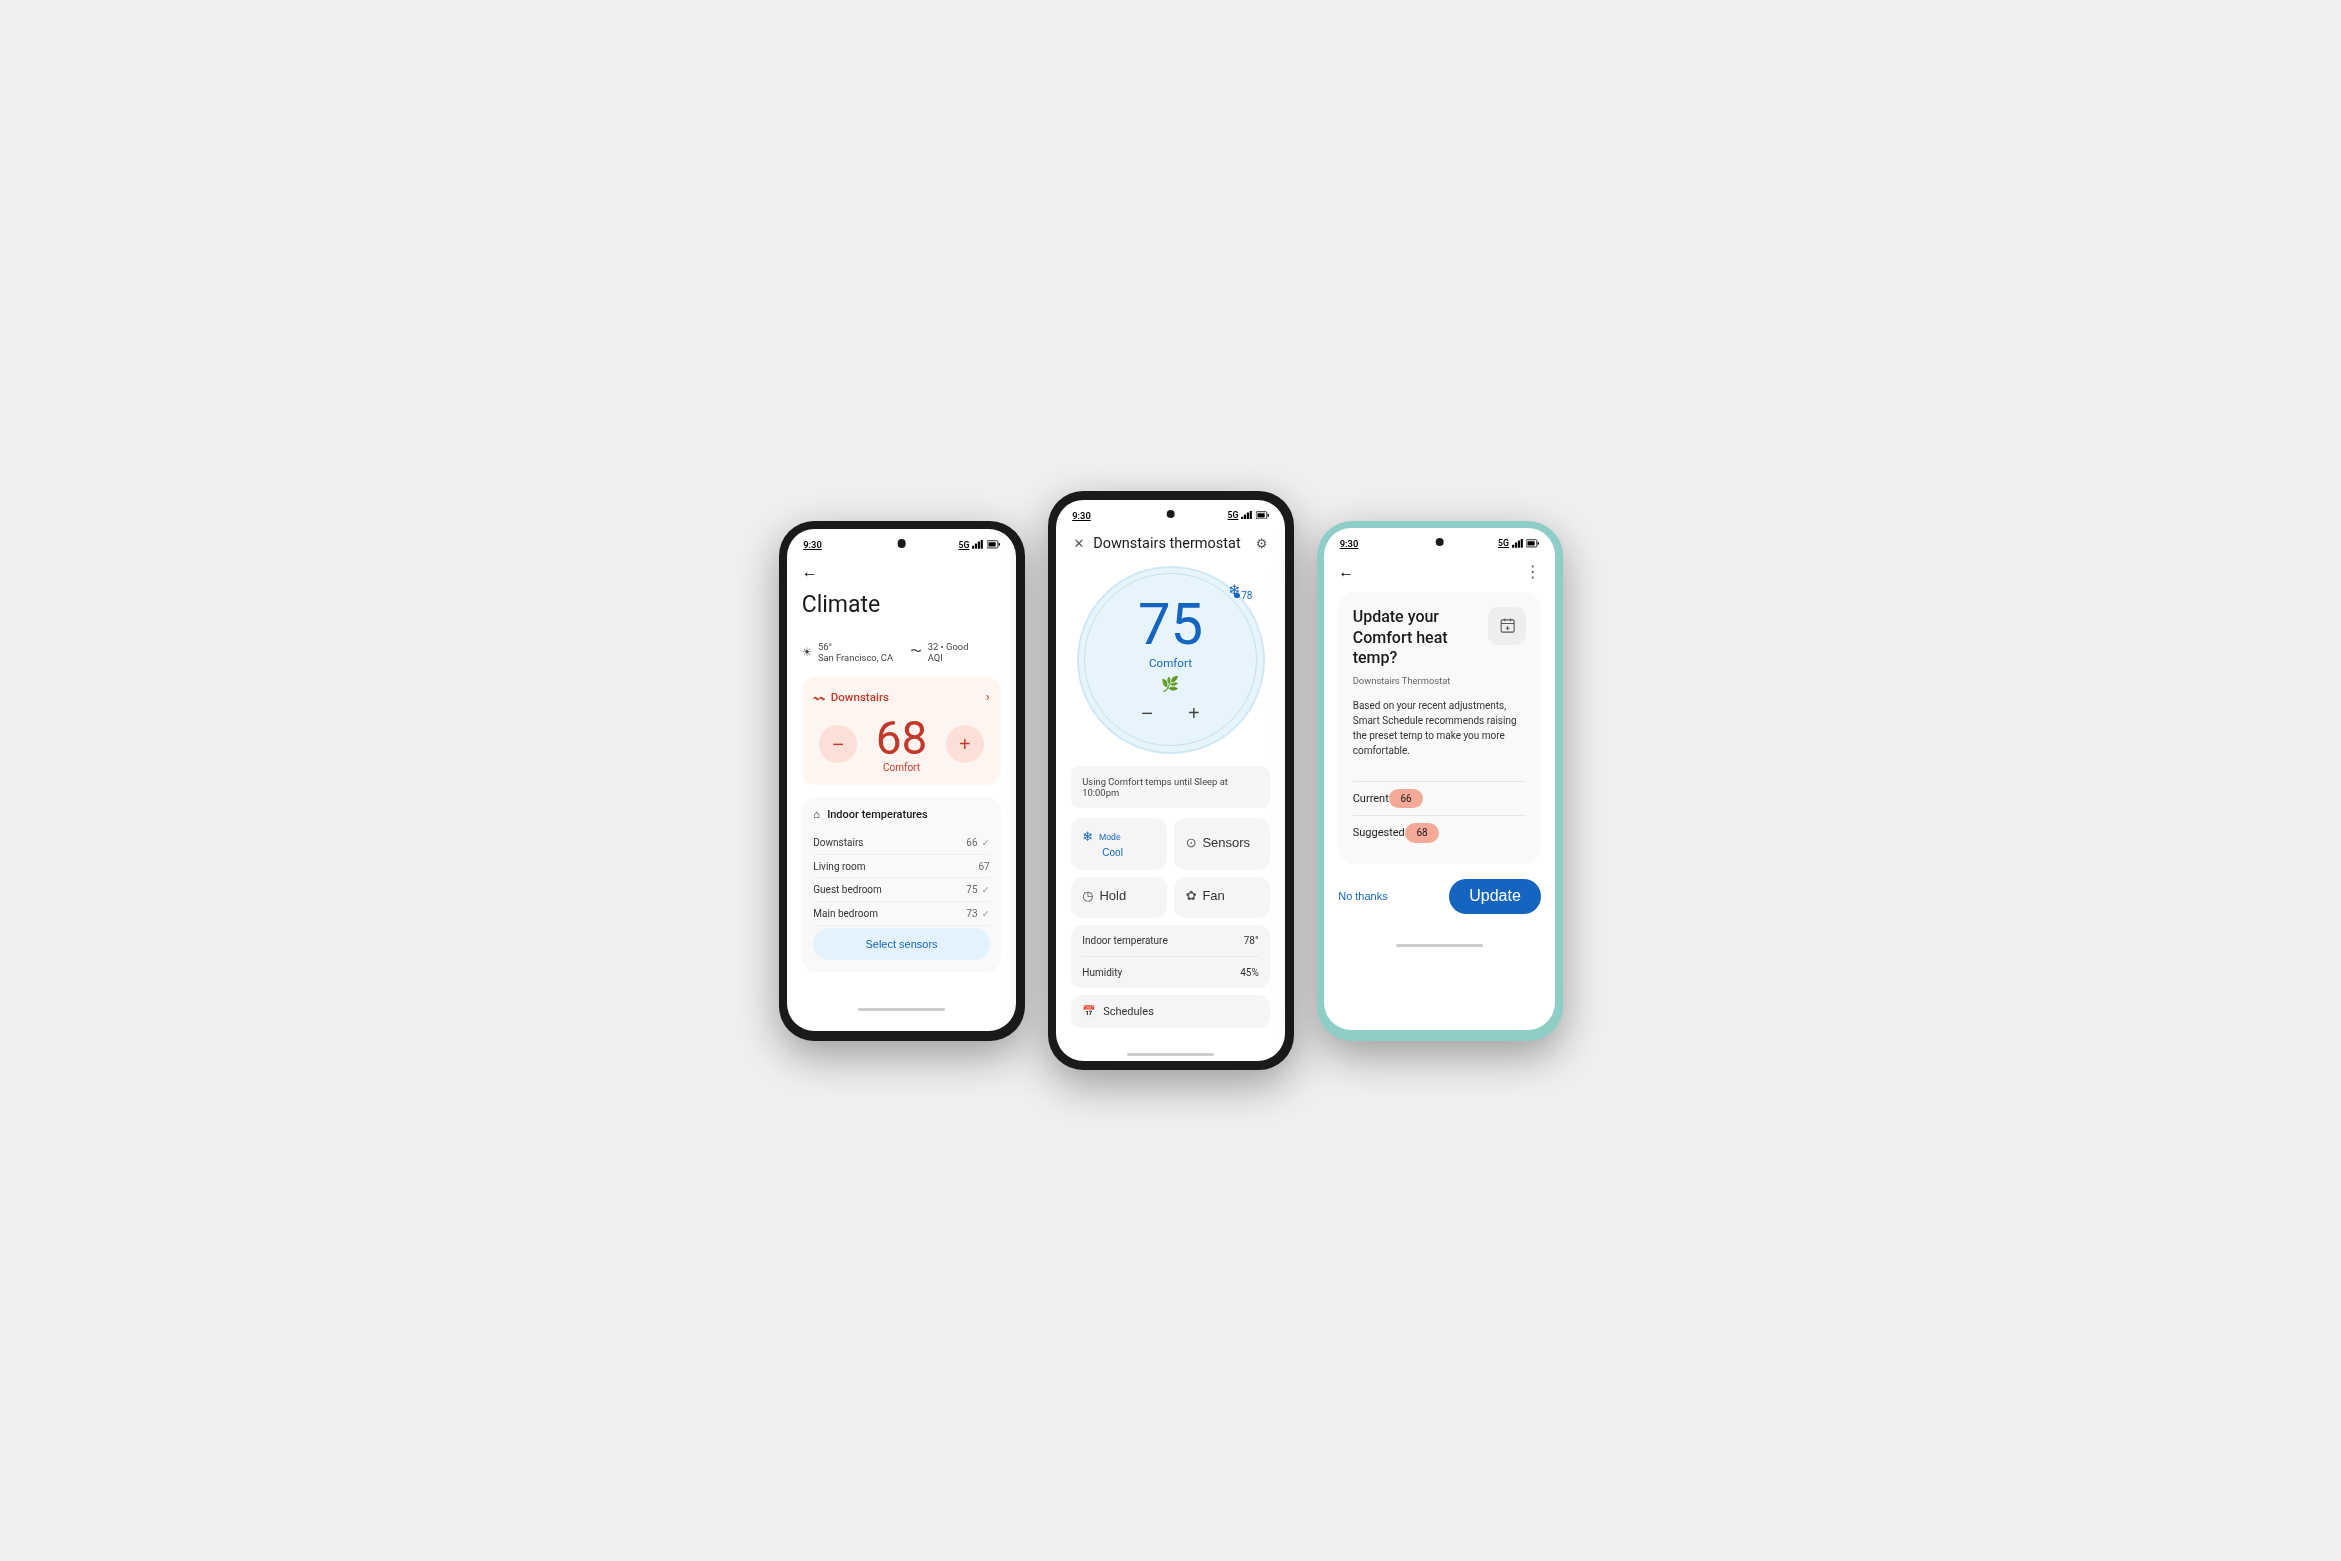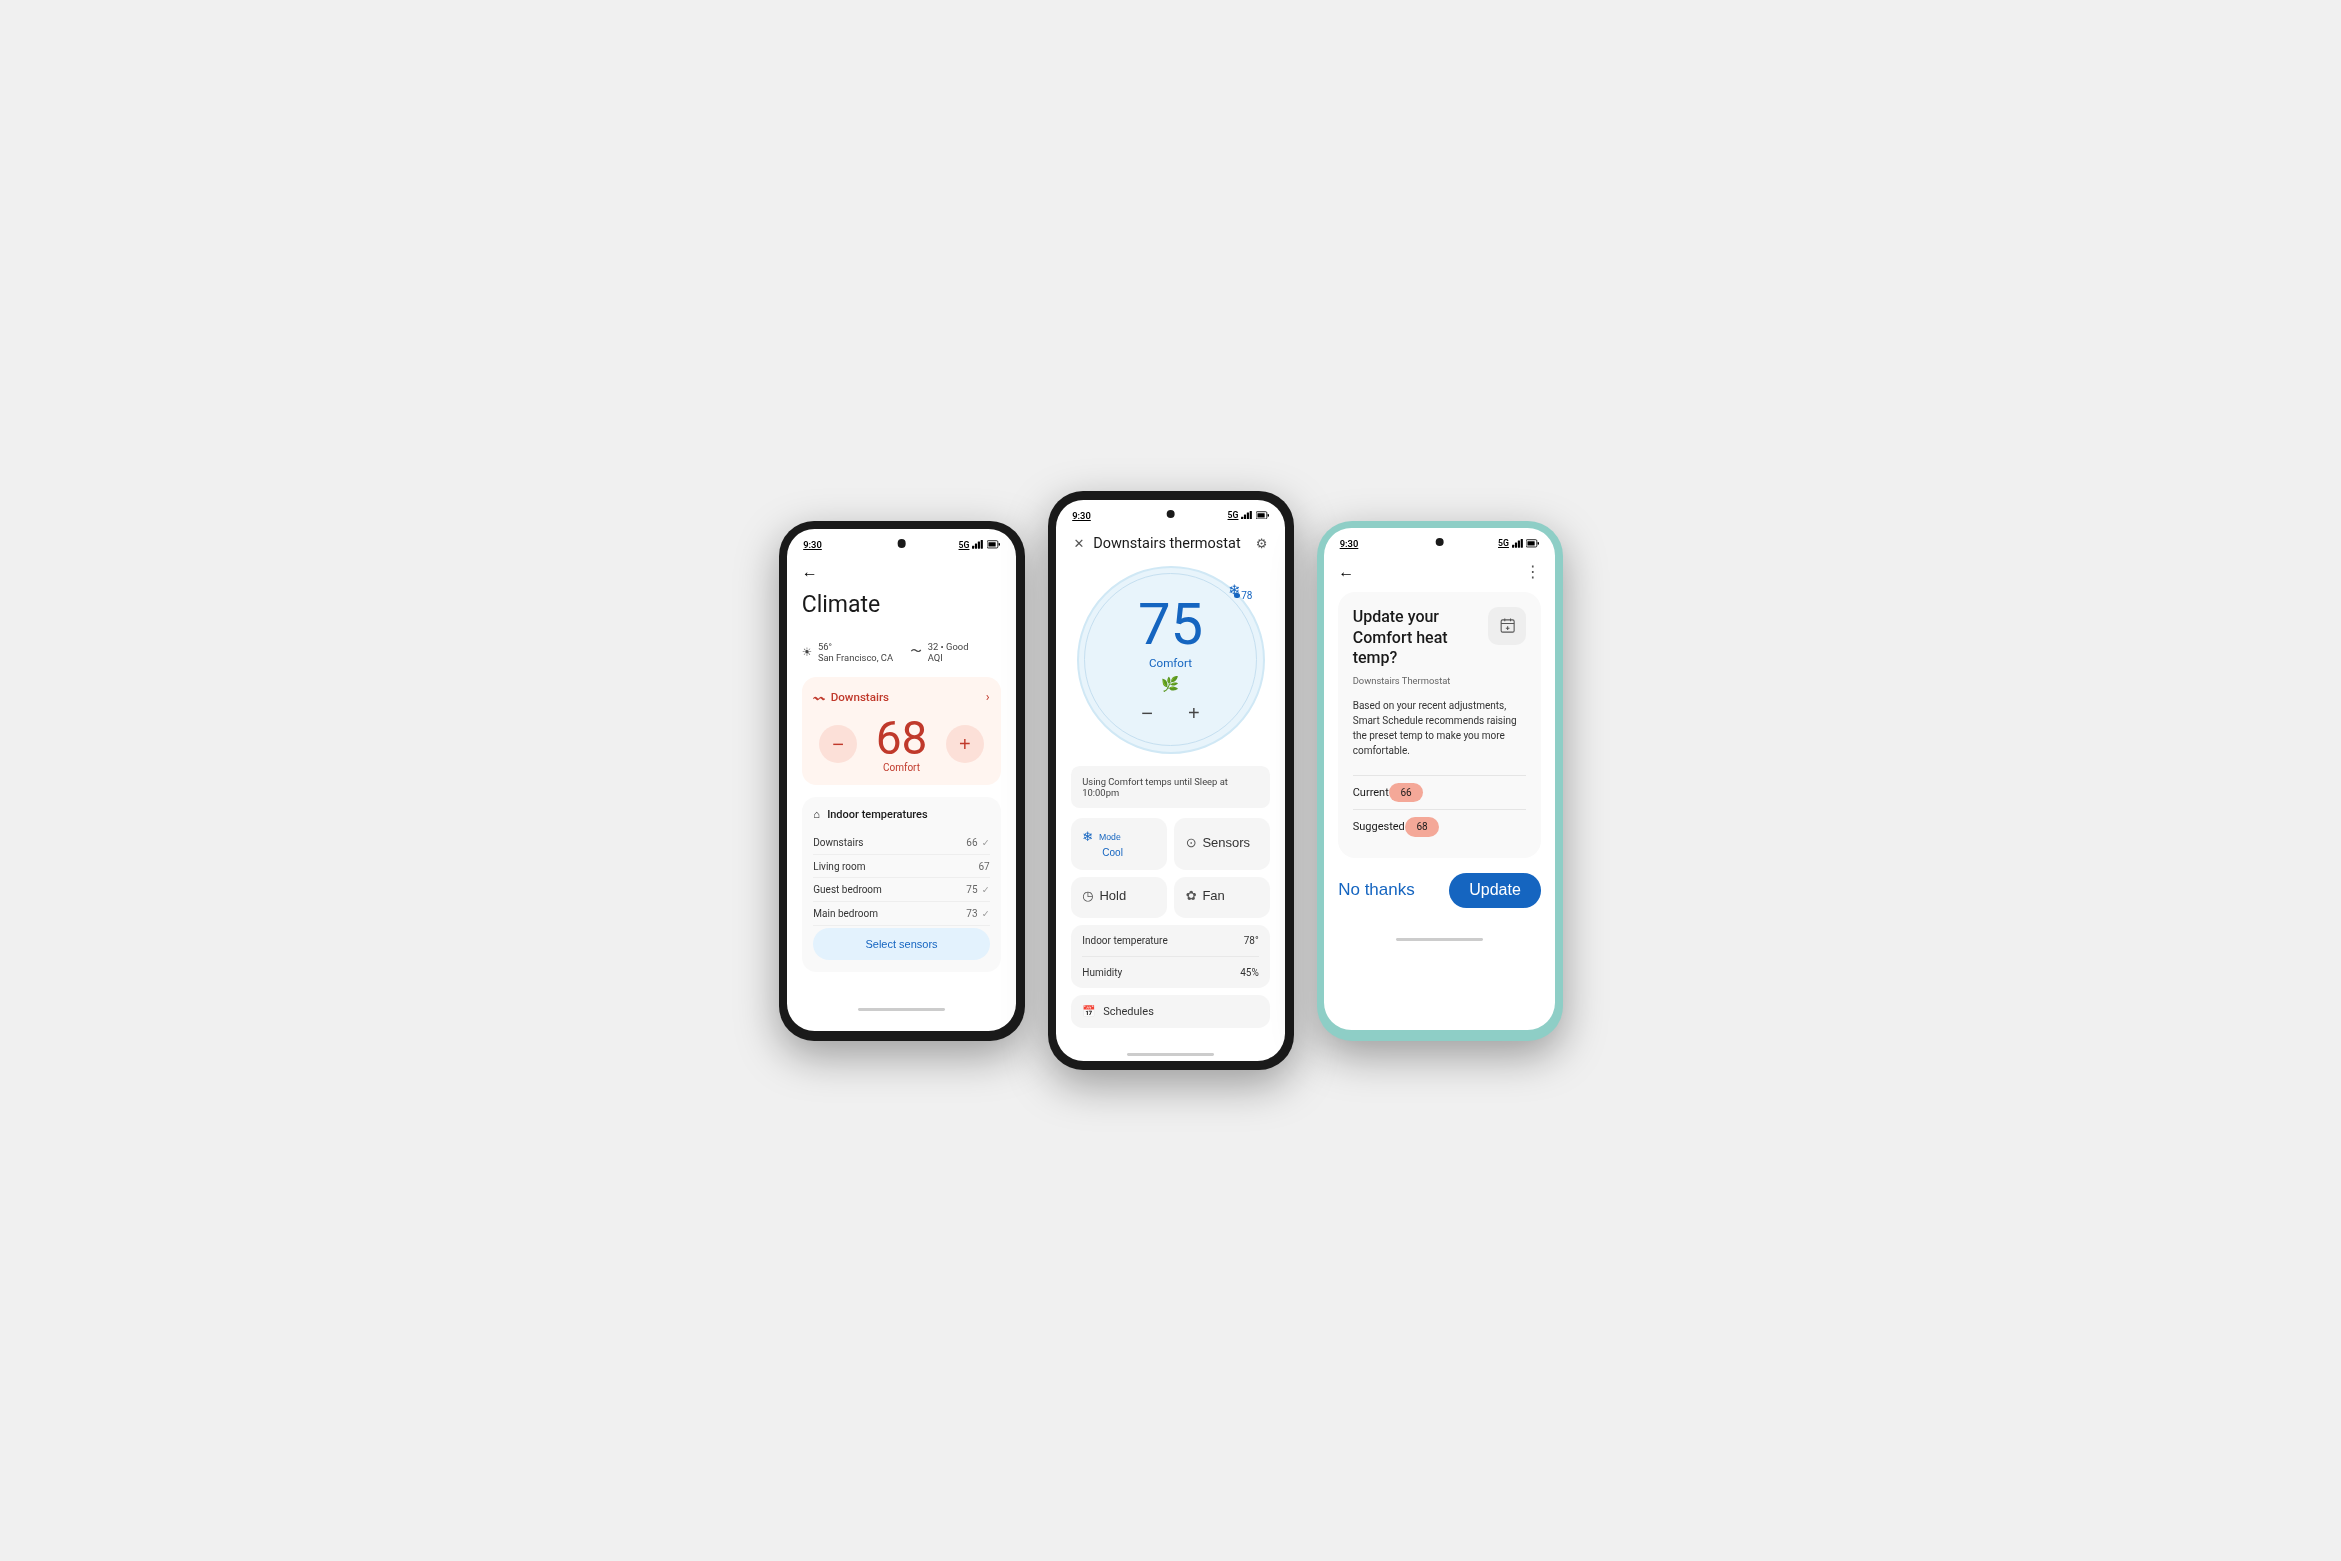--- a/index.html
+++ b/index.html
@@ -410,21 +410,21 @@
     }
     .dialog-subtitle {
       font-size: 9.4px;
       color: #666;
       margin-bottom: 11.6px;
     }
     .dialog-description {
       font-size: 10px;
       color: #333;
       line-height: 1.5;
-      margin-bottom: 17px;
+      margin-bottom: 23px;
     }
     .dialog-row {
       display: flex;
       justify-content: flex-start;
       align-items: center;
       padding: 7px 0;
       border-top: 0.7px solid #e5e5e5;
       font-size: 11px;
       color: #1a1a1a;
     }
@@ -437,21 +437,21 @@
       font-weight: 400;
     }
 
     .dialog-actions {
       display: flex;
       justify-content: space-between;
       align-items: center;
       padding: 14.5px 0 5.8px;
     }
     .no-thanks-btn {
-      font-size: 17px;
+      font-size: 11px;
       color: #1565c0;
       background: none;
       border: none;
       cursor: pointer;
       font-weight: 500;
     }
     .update-btn {
       background: #1565c0;
       color: #fff;
       border: none;

